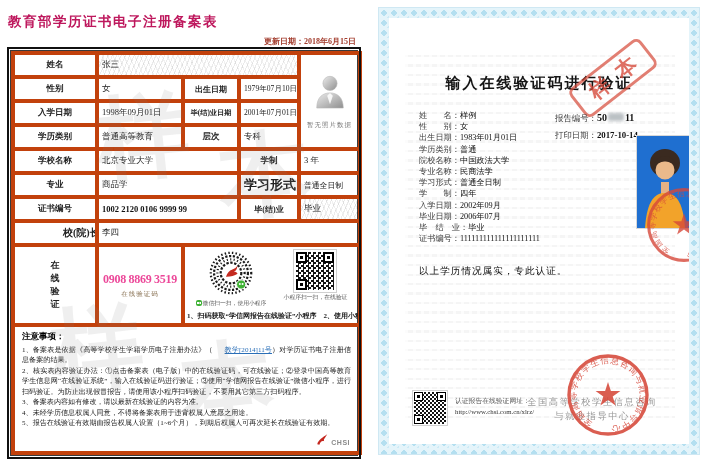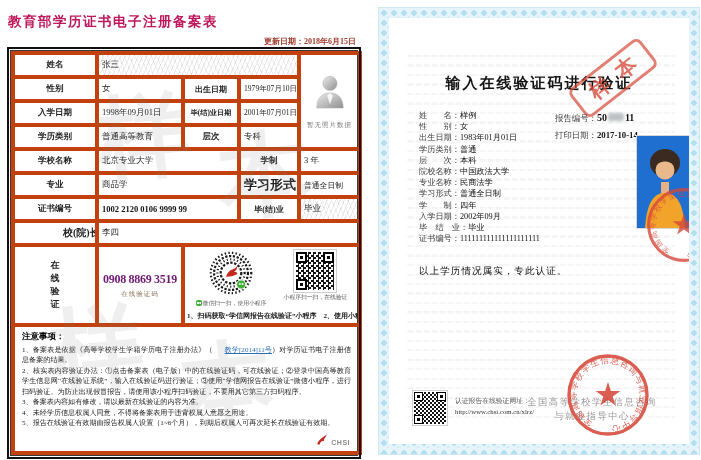--- a/index.html
+++ b/index.html
@@ -19,21 +19,21 @@
   td.lab { text-align:center; font-weight:bold; color:#000; }
   td.val { color:#3a3a3a;margin-left:42px; }
   .guill { background:
       repeating-linear-gradient(113deg, rgba(110,110,110,.14) 0 1px, transparent 1px 4px),
       repeating-linear-gradient(67deg, rgba(110,110,110,.10) 0 1px, transparent 1px 5px); }
   .photo-cell { text-align:center; vertical-align:middle; }
   .photo-cell .cap { font-size:6.5px; color:#777; margin-top:10px; letter-spacing:1px; }
   .vlabel { width:12px; margin:0 auto; font-weight:bold; font-size:9px; line-height:13px;
             word-break:break-all; white-space:normal; text-align:center; }
   .code-cell { text-align:center; }
-  .big-code { font-size:12px; font-weight:bold; color:#701a75; letter-spacing:-.3px; }
+  .big-code { font-size:12px; font-weight:bold; color:#ec4899; letter-spacing:-.3px; }
   .code-cap { font-size:6.5px; color:#8a7355; margin-top:3px; letter-spacing:1px; }
   .qr-cell { vertical-align:top; padding:3px 2px 2px 2px !important; }
   .qrwrap { display:flex; justify-content:space-around; align-items:flex-start; }
   .qrcol { text-align:center; }
   .qrcap { font-size:5.8px; color:#555; margin-top:1px; white-space:nowrap; }
   .wx-ico { display:inline-block; width:6px; height:6px; border-radius:2px; background:#3eb134;
             vertical-align:-1px; margin-right:1px;
             background-image:radial-gradient(circle 1px at 2px 3px,#fff 90%,transparent),
                              radial-gradient(circle 1px at 4.3px 3px,#fff 90%,transparent); }
   .steps { font-size:7px; color:#222; text-align:center; margin-top:3px; font-weight:bold; white-space:nowrap; }
@@ -243,26 +243,26 @@
       <div class="rinfo">
         <div><span class="flab">报告编号：</span><span class="v"><span>50</span><span class="redact"></span><span>11</span></span></div>
         <div><span class="flab">打印日期：</span><span class="v" style="font-size:8.8px;">2017-10-14</span></div>
       </div>
 
       <div class="fields">
         <div class="frow"><span class="flab">姓　　名：</span><span class="fval">样例</span></div>
         <div class="frow"><span class="flab">性　　别：</span><span class="fval">女</span></div>
         <div class="frow"><span class="flab">出生日期：</span><span class="fval">1983年01月01日</span></div>
         <div class="frow"><span class="flab">学历类别：</span><span class="fval">普通</span></div>
-        <div class="frow"><span class="flab">层　　次：</span><span class="fval">本科</span></div>
         <div class="frow"><span class="flab">院校名称：</span><span class="fval">中国政法大学</span></div>
         <div class="frow"><span class="flab">专业名称：</span><span class="fval">民商法学</span></div>
         <div class="frow"><span class="flab">学习形式：</span><span class="fval">普通全日制</span></div>
         <div class="frow"><span class="flab">学　　制：</span><span class="fval">四年</span></div>
         <div class="frow"><span class="flab">入学日期：</span><span class="fval">2002年09月</span></div>
+        <div class="frow"><span class="flab">毕业日期：</span><span class="fval">2006年07月</span></div>
         <div class="frow"><span class="flab">毕　结　业：</span><span class="fval">毕业</span></div>
         <div class="frow"><span class="flab">证书编号：</span><span class="fval">111111111111111111111</span></div>
       </div>
 
       <div class="photo">
         <svg width="56" height="92" viewBox="0 0 56 92">
           <rect width="56" height="92" fill="#1f6fd0"></rect>
           <rect x="24" y="46" width="8" height="12" fill="#e6b184"></rect>
           <path d="M8 92 C10 64 18 57 28 57 C38 57 46 64 48 92 Z" fill="#f2a32a"></path>
           <ellipse cx="28" cy="27" rx="15" ry="14" fill="#3a2a20"></ellipse>

